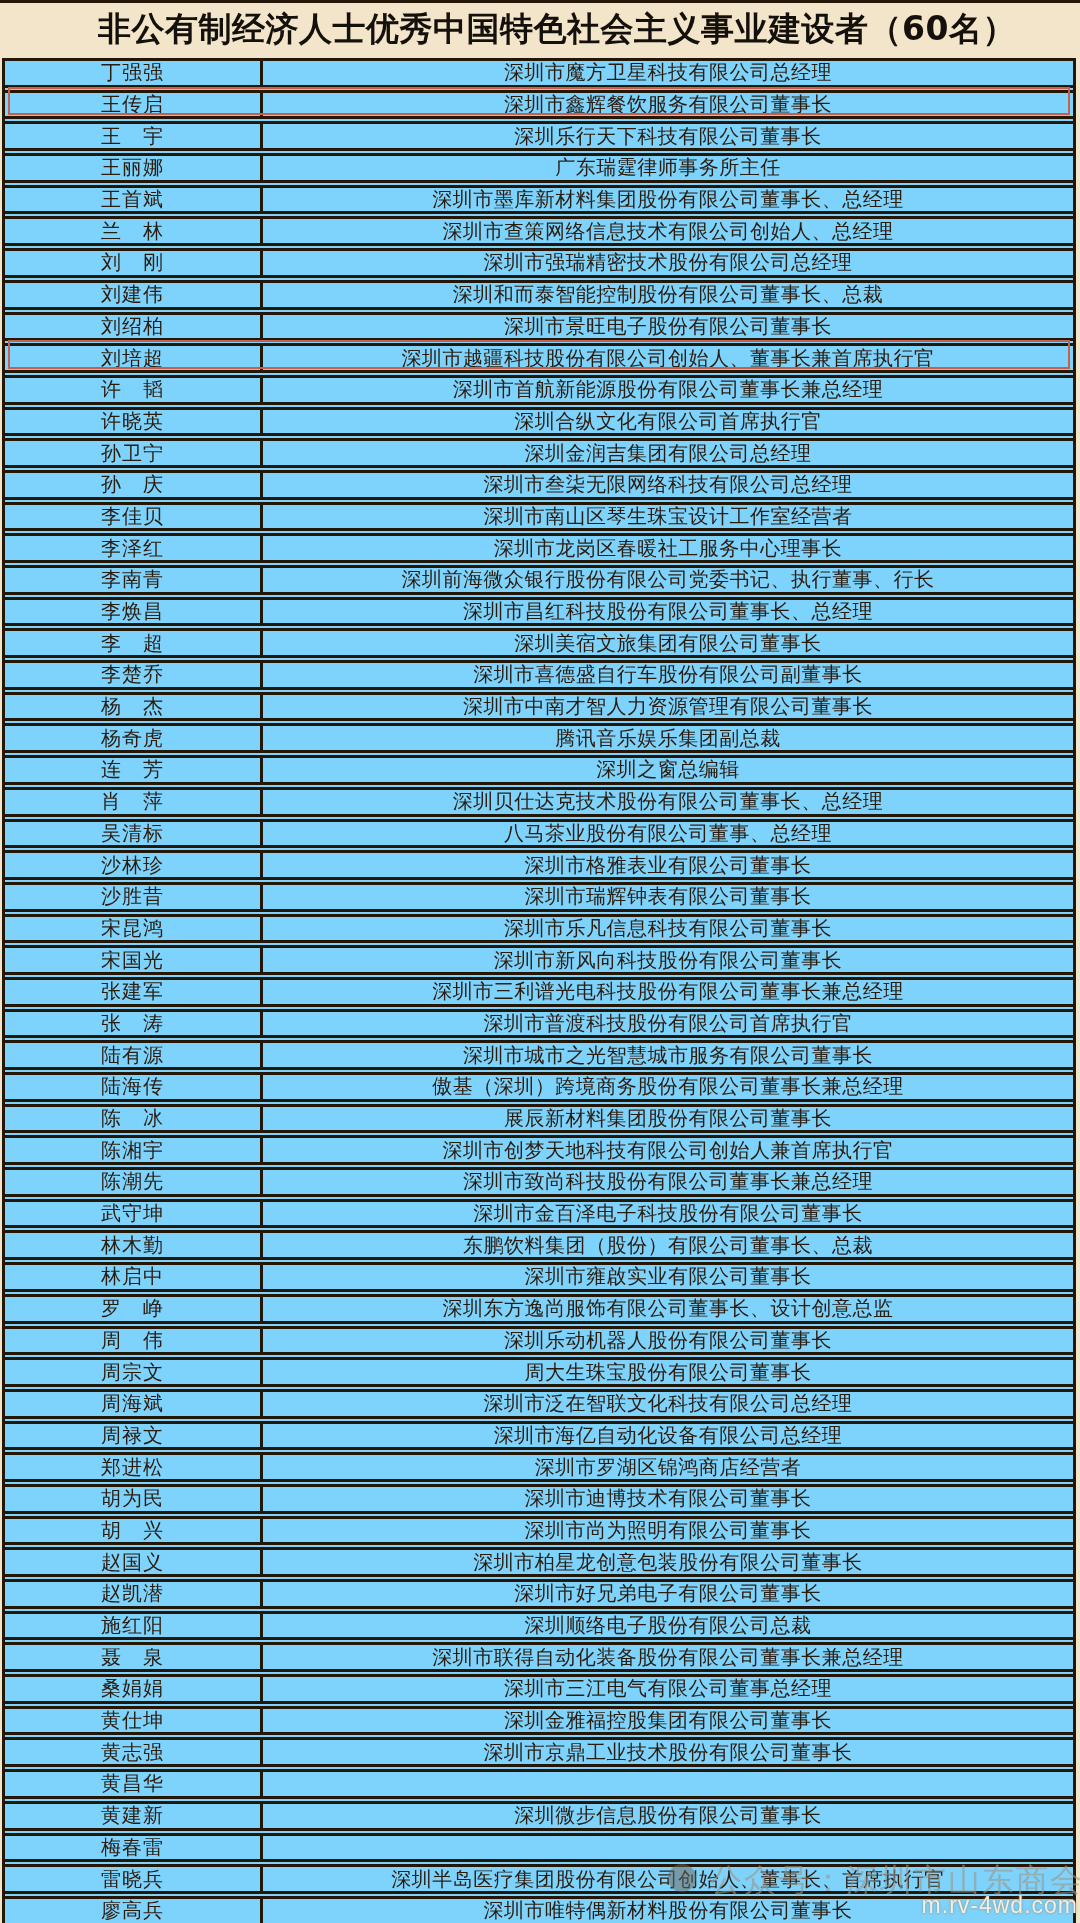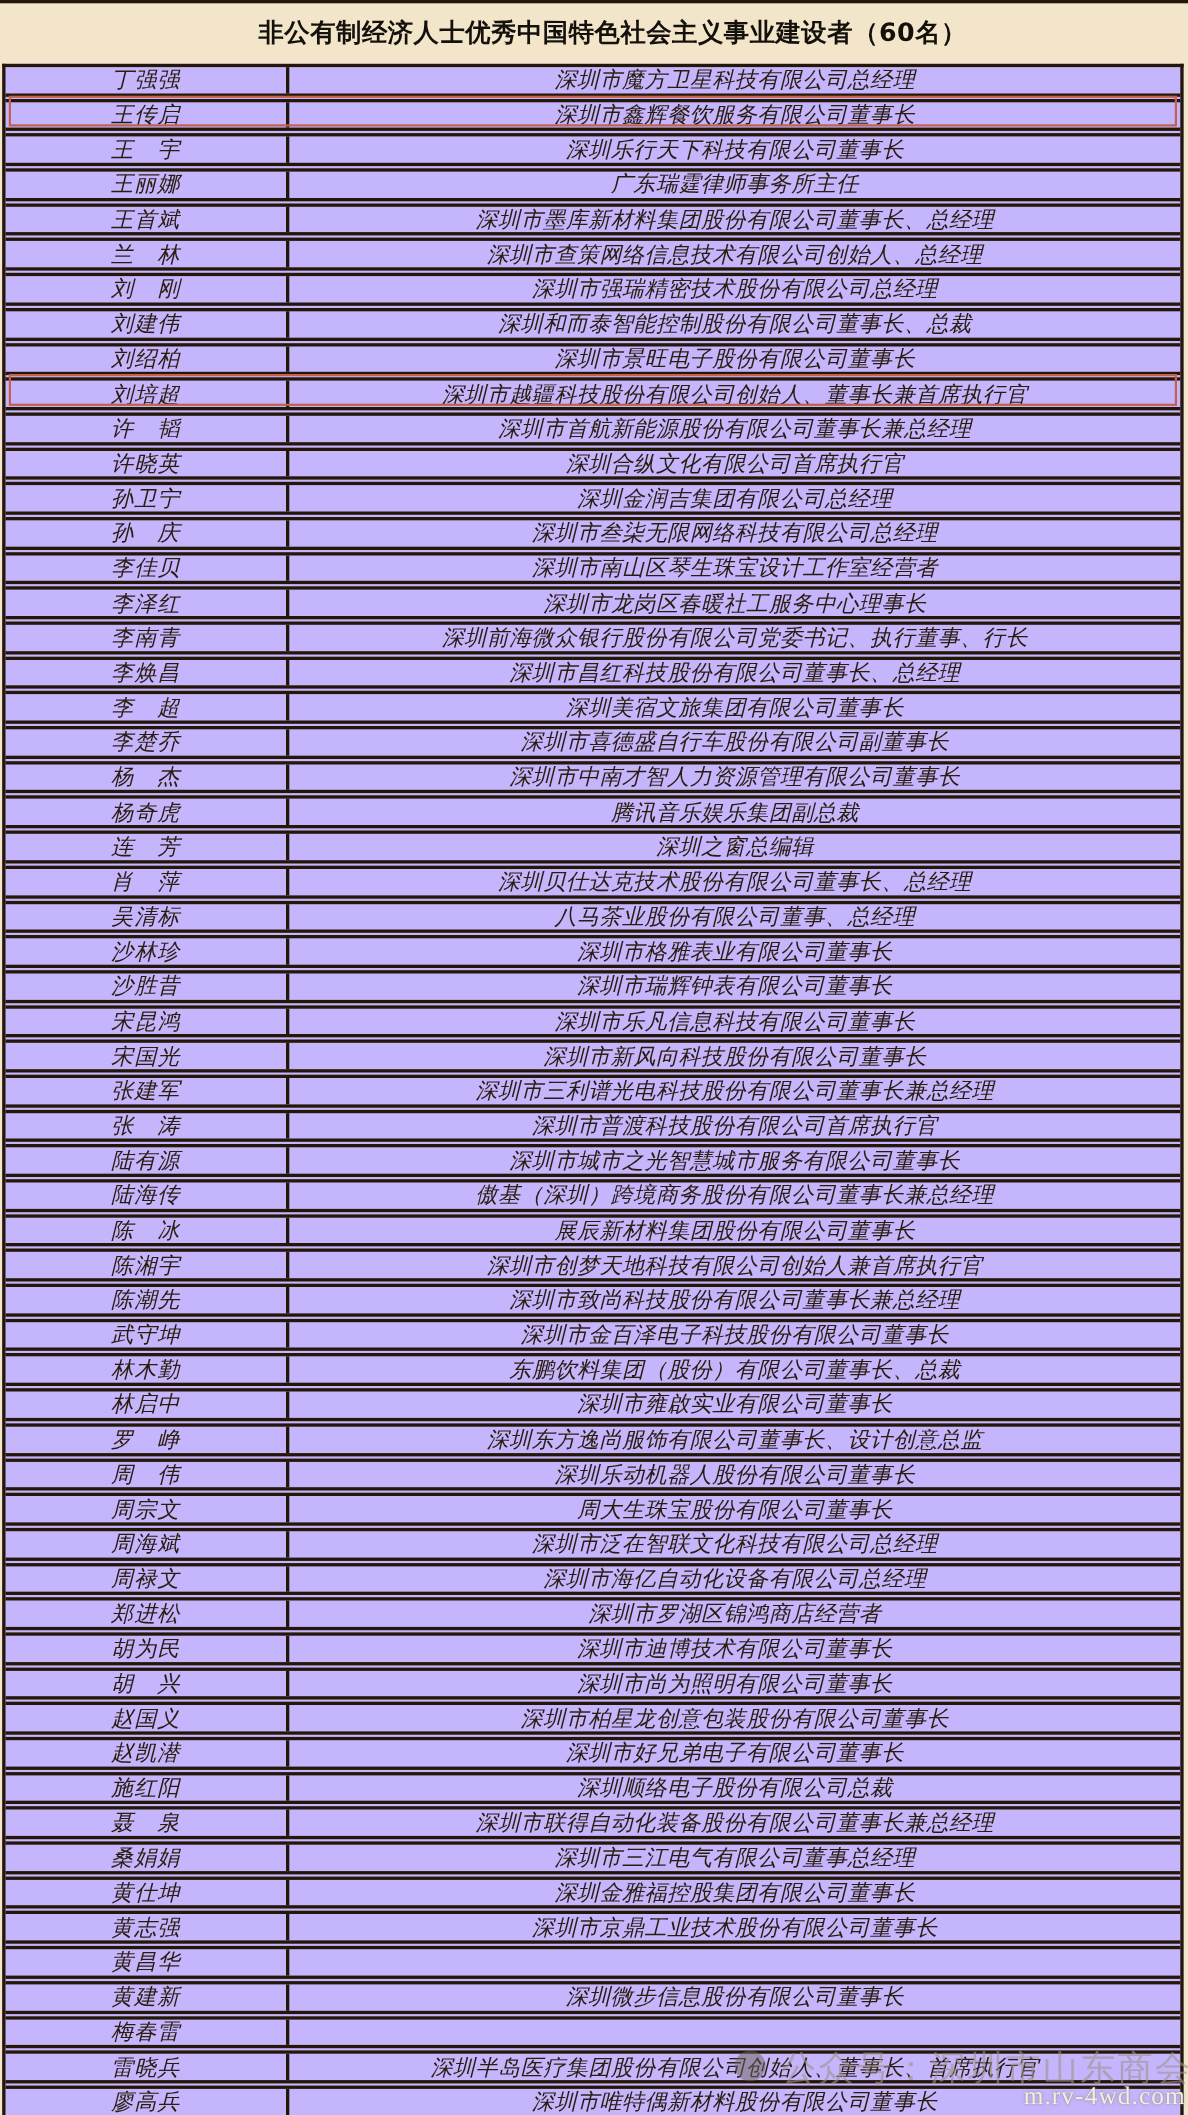--- a/index.html
+++ b/index.html
@@ -21,39 +21,38 @@
     border-top: 3px solid #241708;
     box-sizing: border-box;
   }
   .doc-title {
     height: 52px;
     display: flex;
     align-items: center;
     justify-content: center;
     font-family: "DejaVu Sans", "Liberation Sans", sans-serif;
     font-weight: bold;
-    font-size: 23px;
+    font-size: 33px;
     letter-spacing: 0.5px;
     color: #14100c;
     white-space: nowrap;
     padding-left: 34px;
   }
   .roster-table {
     position: absolute;
     top: 55px;
     left: 2px;
     right: 4px;
     bottom: 0;
     border: 3px solid #241708;
     border-bottom: none;
     box-sizing: border-box;
     display: flex;
     flex-direction: column;
-    background: #c4b5fd;
-    font-style: italic;
+    background: #7dd3fc;
   }
   .row {
     flex: 1;
     display: flex;
     box-sizing: border-box;
     border-top: 8px double #241708;
     position: relative;
     min-height: 0;
   }
   .row:first-child {
@@ -113,21 +112,21 @@
     white-space: nowrap;
     z-index: 5;
     pointer-events: none;
   }
   .wm-site {
     position: absolute;
     right: 2px;
     bottom: 4px;
     font-size: 23px;
     letter-spacing: 1px;
-    font-family: Liberation Serif, serif;
+    font-family: Liberation Sans, sans-serif;
     color: rgba(248, 244, 235, 0.95);
     text-shadow: 0 0 3px rgba(150, 138, 118, 0.8), 0 0 1px rgba(150, 138, 118, 0.8);
     z-index: 5;
     pointer-events: none;
     padding-left: 48px;
   }
 </style>
 </head>
 <body>
 

